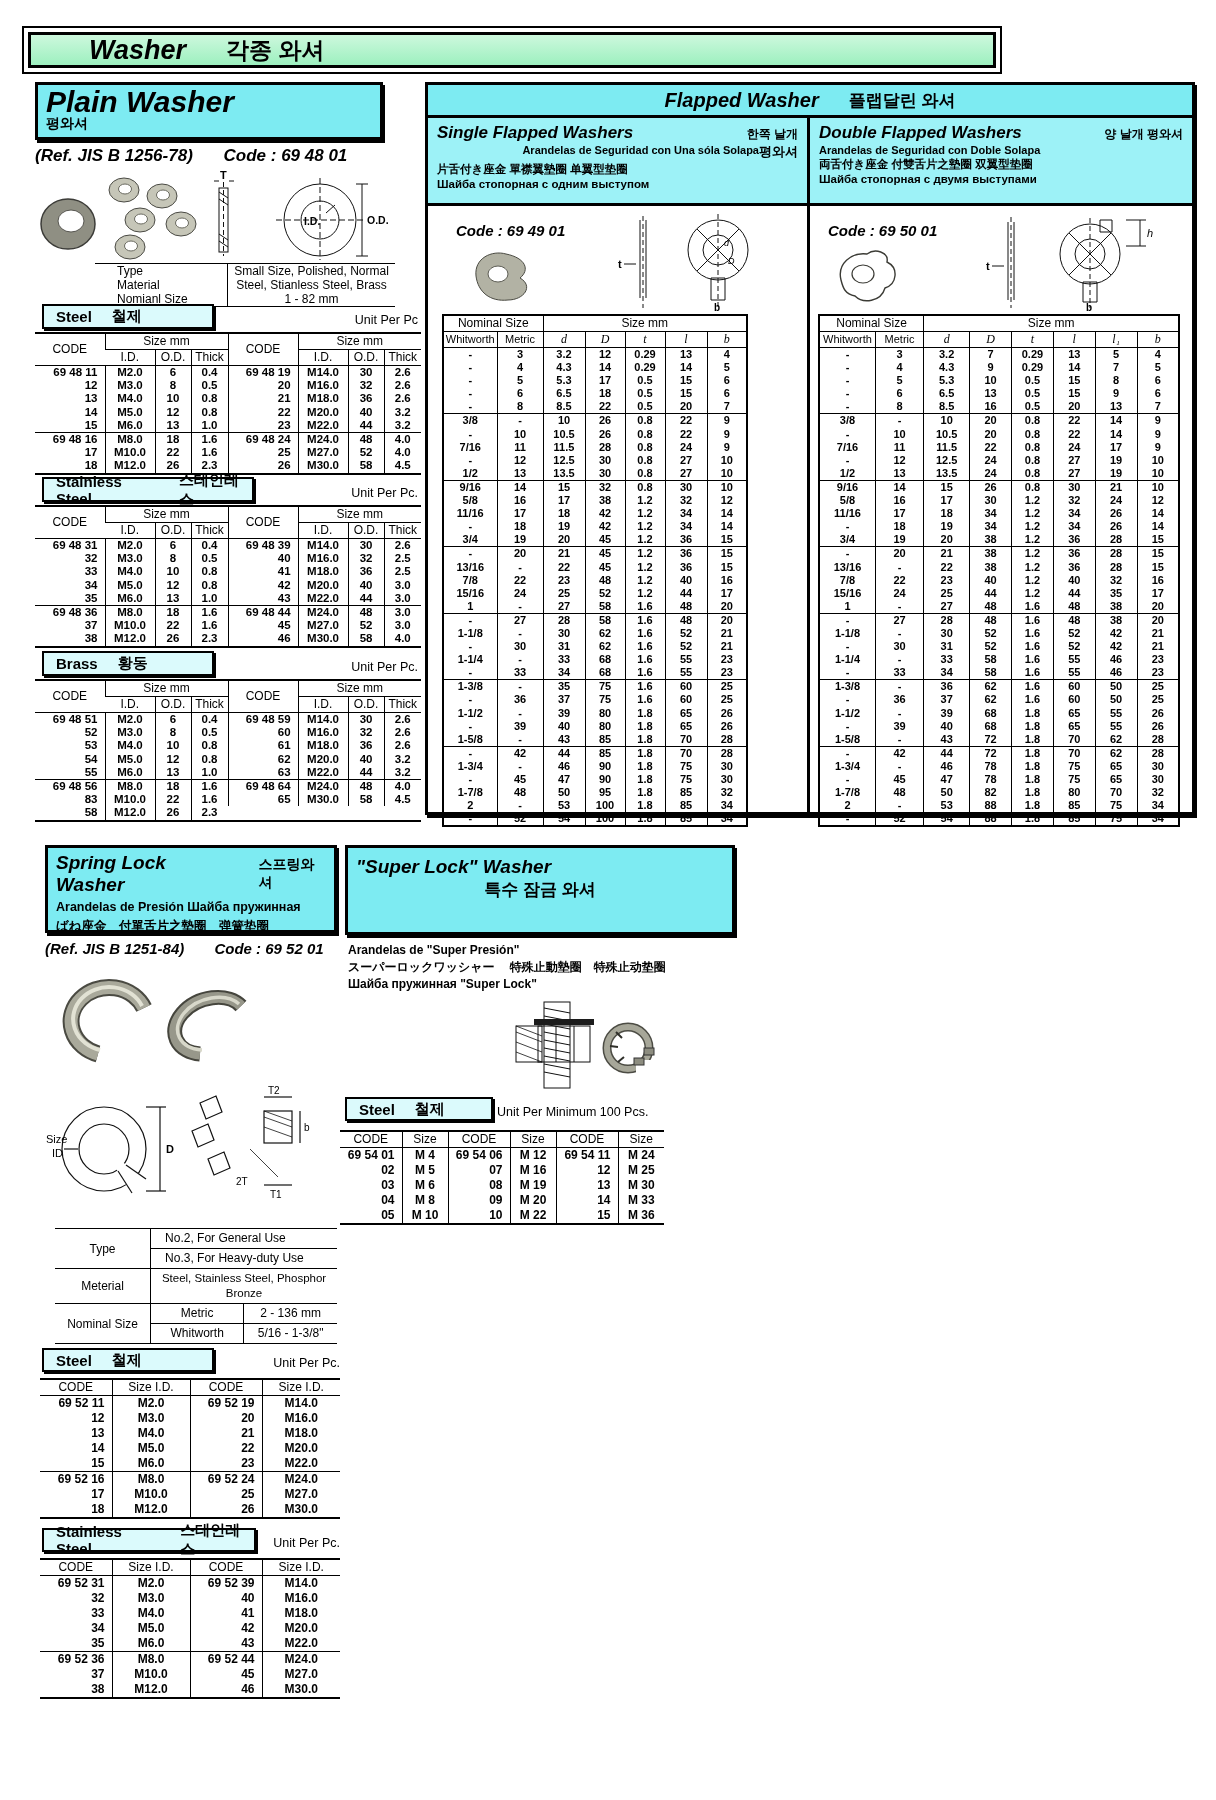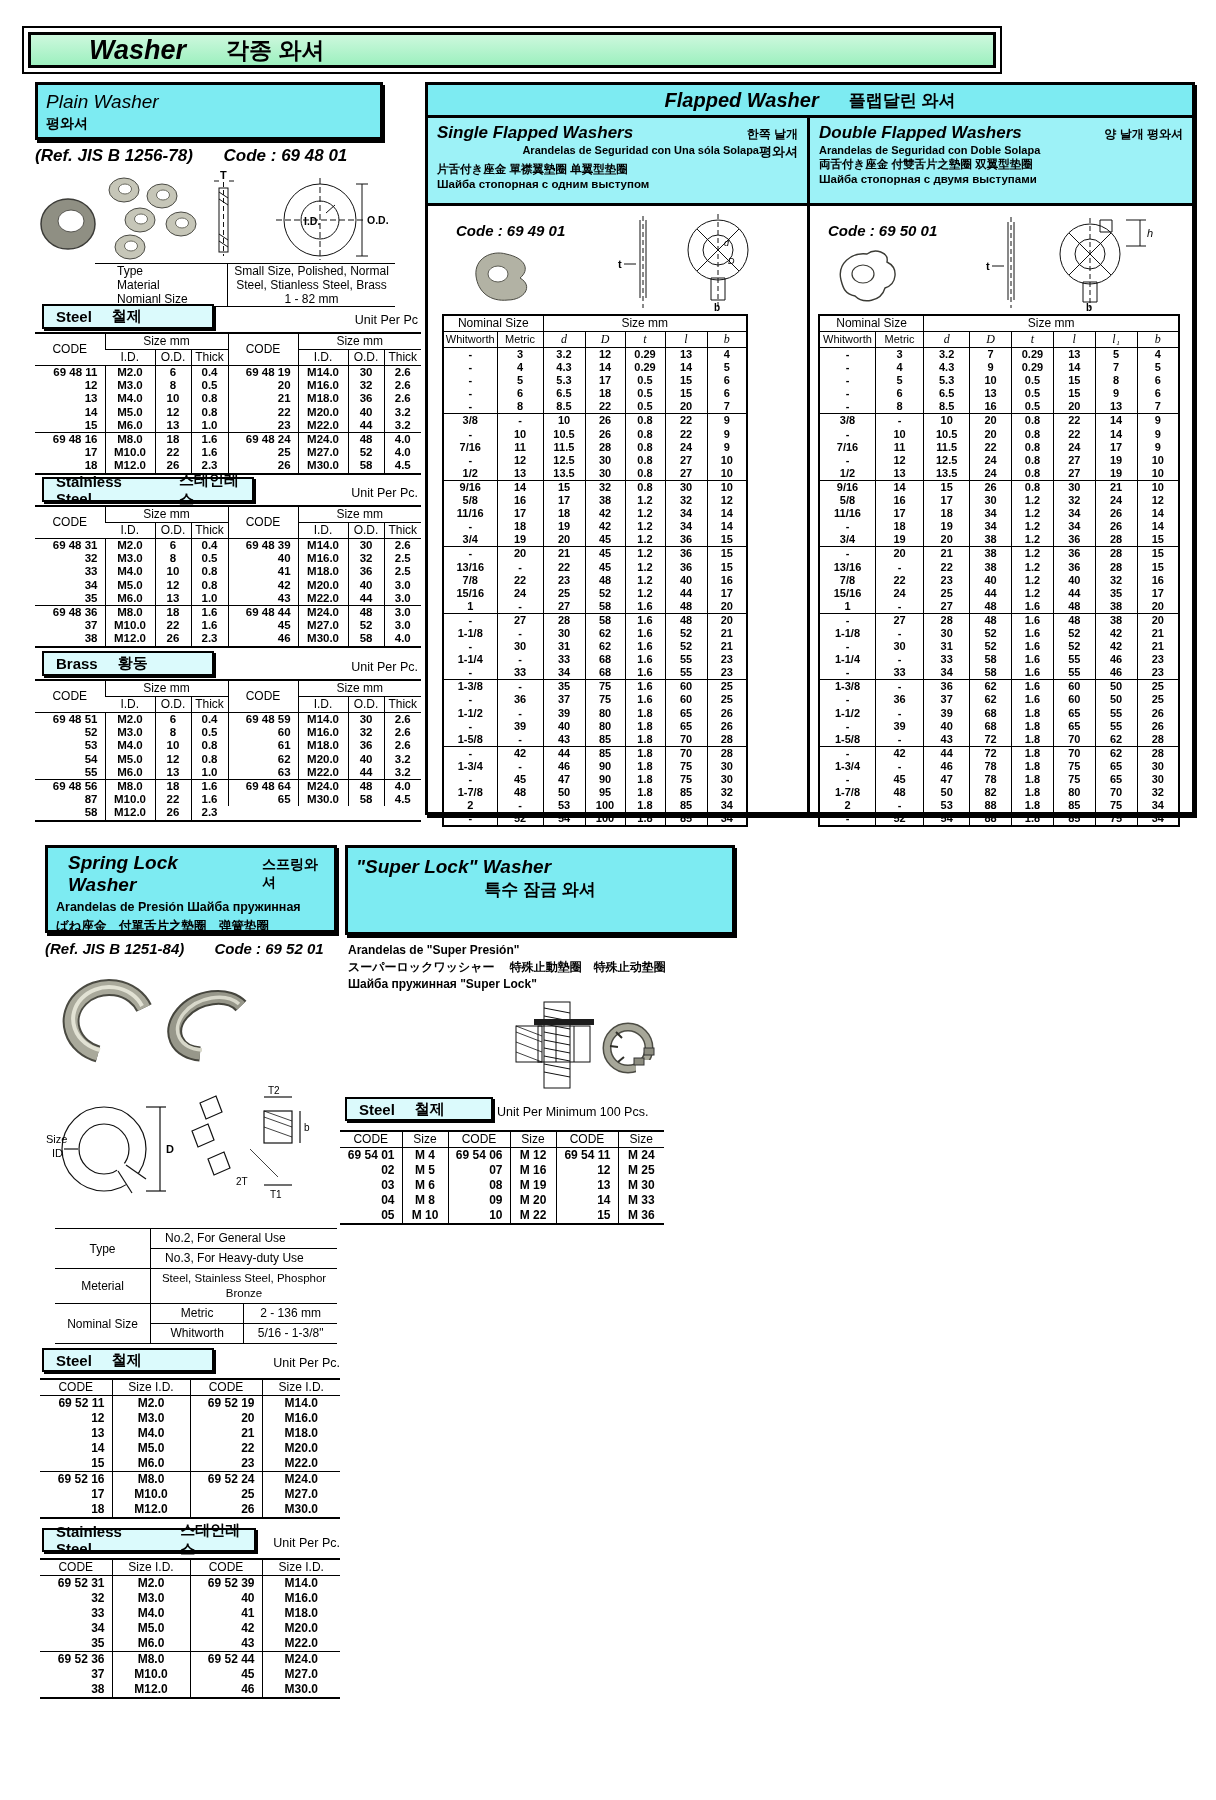--- a/index.html
+++ b/index.html
@@ -89,21 +89,21 @@
   <div class="abs banner" style="left:22px;top:26px;width:980px;height:48px;">
     <div class="banner-in">
       <span class="en">Washer</span>
       <span class="ko">각종 와셔</span>
     </div>
   </div>
 
   <div class="abs tbox" style="left:35px;top:82px;width:348px;height:58px;">
     <div style="display:flex;gap:12px;">
       <div>
-        <div style="font-weight:normal;font-style:italic;font-size:19px;line-height:26px;">Plain Washer</div>
+        <div style="font-weight:bold;font-style:italic;font-size:30px;line-height:26px;">Plain Washer</div>
         <div style="font-weight:bold;font-size:14px;">평와셔</div>
       </div>
     </div>
   </div>
 
   <div class="abs refline" style="left:35px;top:146px;">
     <span>(Ref. JIS B 1256-78)</span><span class="gap"></span>
     <span>Code : 69 48 01</span>
   </div>
 
@@ -483,21 +483,21 @@
           <td class="rt">69 48 56</td>
           <td>M8.0</td>
           <td>18</td>
           <td>1.6</td>
           <td class="rt">69 48 64</td>
           <td>M24.0</td>
           <td>48</td>
           <td>4.0</td>
         </tr>
         <tr>
-          <td class="rt">87</td>
+          <td class="rt">83</td>
           <td>M10.0</td>
           <td>22</td>
           <td>1.6</td>
           <td class="rt">65</td>
           <td>M30.0</td>
           <td>58</td>
           <td>4.5</td>
         </tr>
         <tr>
           <td class="rt">58</td>
@@ -1337,21 +1337,21 @@
                   <td>34</td>
                 </tr>
               </tbody>
           </table>
         </div>
       </div>
     </div>
   </div>
 
   <div class="abs tbox" style="left:45px;top:845px;width:292px;height:88px;">
-    <div style="display:flex;align-items:baseline;gap:26px;margin-left:12px;">
+    <div style="display:flex;align-items:baseline;gap:26px;">
       <span style="font-weight:bold;font-style:italic;font-size:19px;">Spring Lock Washer</span>
       <span style="font-weight:bold;font-size:14px;">스프링와셔</span>
     </div>
     <div style="font-weight:bold;font-size:12.5px;margin-top:4px;">Arandelas de Presión   Шайба пружинная</div>
     <div style="font-weight:bold;font-size:12.5px;margin-top:4px;">ばね座金　付單舌片之墊圈　弹簧垫圈</div>
   </div>
 
   <div class="abs refline" style="left:45px;top:940px;font-size:15px;">
     <span>(Ref. JIS B 1251-84)</span><span class="gap"></span>
     <span>Code : 69 52 01</span>

